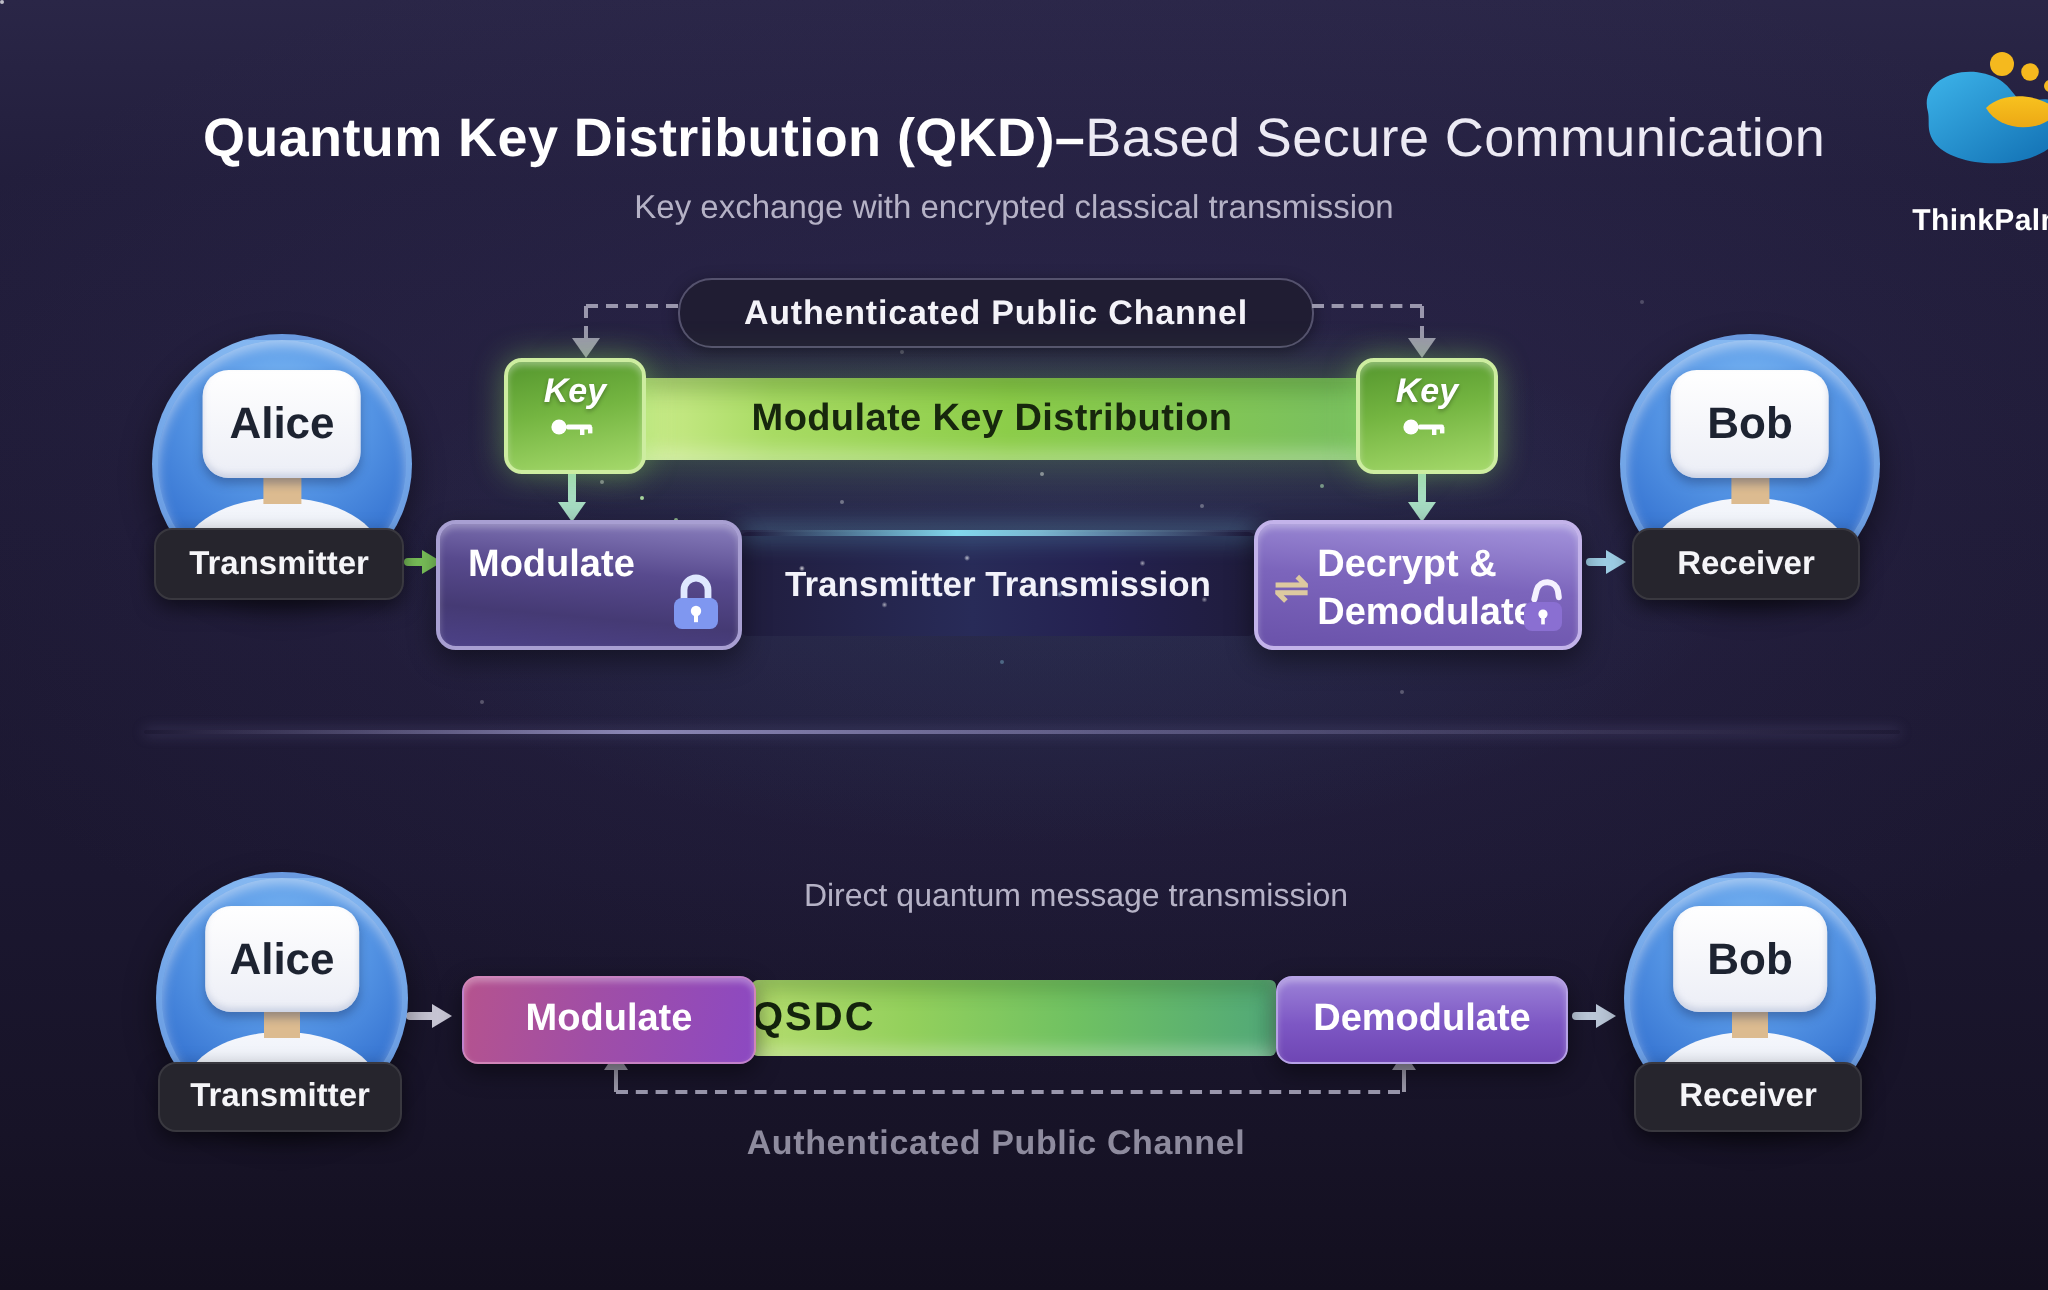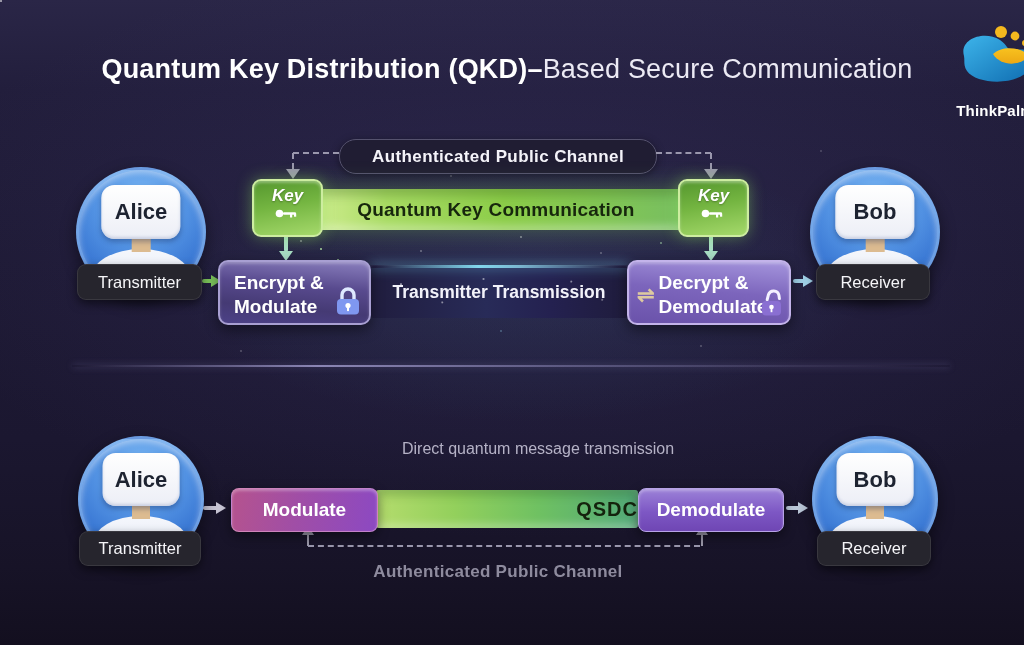--- a/index.html
+++ b/index.html
@@ -58,21 +58,21 @@
     background:radial-gradient(circle at 50% 25%,#7db9f4 0%,#5494e4 40%,#3a78d4 70%,#2b5fc0 100%);
     border:3px solid rgba(195,225,255,.38);box-shadow:0 6px 16px rgba(0,0,0,.45), inset 0 3px 6px rgba(255,255,255,.45);}
   .monitor{position:absolute;left:50%;transform:translateX(-50%);top:12%;width:64%;height:44%;
     background:linear-gradient(180deg,#ffffff 0%,#eceef6 100%);border-radius:13px;
     box-shadow:0 3px 5px rgba(20,40,90,.35), inset 0 -2px 3px rgba(180,190,215,.6);
     display:flex;align-items:center;justify-content:center;color:#1d2331;font-weight:700;font-size:22px;}
   .neck{position:absolute;left:50%;transform:translateX(-50%);top:55.5%;width:15%;height:11%;background:#dcbb90;}
   .shoulders{position:absolute;left:50%;transform:translateX(-50%);top:64%;width:80%;height:46%;
     background:linear-gradient(180deg,#f5f7fc 0%,#dde3f1 100%);border-radius:50% 50% 0 0;}
   .role-badge{position:absolute;z-index:6;border-radius:9px;background:#26252d;border:1px solid rgba(255,255,255,.09);
-    box-shadow:0 4px 10px rgba(0,0,0,.5);color:#f5f5f8;font-size:16.5px;font-weight:400;text-align:center;}
+    box-shadow:0 4px 10px rgba(0,0,0,.5);color:#f5f5f8;font-size:16.5px;font-weight:700;text-align:center;}
   
   .encrypt{position:absolute;left:218px;top:260px;width:153px;height:65px;z-index:3;border-radius:10px;
     background:linear-gradient(185deg,#8a7fbe 0%,#584a8e 40%,#453a74 72%,#4c4187 100%);
     border:2px solid #a89fd2;box-shadow:0 5px 14px rgba(0,0,0,.45), inset 0 2px 3px rgba(255,255,255,.25);
     color:#fff;font-size:19px;font-weight:700;line-height:1.25;padding:9px 0 0 14px;box-sizing:border-box;}
   .decrypt{position:absolute;left:627px;top:260px;width:164px;height:65px;z-index:3;border-radius:10px;
     background:linear-gradient(185deg,#a595dd 0%,#7c65bc 48%,#6a52aa 100%);
     border:2px solid #c3b3ea;box-shadow:0 5px 14px rgba(0,0,0,.45), inset 0 2px 3px rgba(255,255,255,.3);
     color:#fff;font-size:19px;font-weight:700;line-height:1.25;padding:9px 0 0 6px;box-sizing:border-box;
     display:flex;align-items:flex-start;}
@@ -99,36 +99,37 @@
   
   .s2-title{position:absolute;top:402px;left:0;width:996px;text-align:center;color:#fff;font-size:24px;font-weight:700;letter-spacing:.2px;}
   .s2-sub{position:absolute;top:440px;left:0;width:996px;text-align:center;color:#b5b2c6;font-size:16px;margin-left:40px;}
   .modulate{position:absolute;left:231px;top:488px;width:145px;height:42px;z-index:3;border-radius:8px;
     background:linear-gradient(100deg,#b5538e 0%,#a04ea6 45%,#8c49c2 100%);
     border:1.5px solid rgba(235,175,215,.55);box-shadow:0 4px 12px rgba(0,0,0,.45), inset 0 2px 3px rgba(255,255,255,.3);
     color:#fff;font-size:19px;font-weight:700;text-align:center;line-height:42px;}
   .qsdcbar{position:absolute;left:376px;top:490px;width:262px;height:38px;z-index:1;border-radius:3px;
     background:linear-gradient(90deg,#b4dc6d 0%,#93d05c 30%,#6fc162 62%,#51a878 100%);
     box-shadow:inset 0 6px 9px rgba(40,85,25,.25), inset 0 -4px 8px rgba(255,255,255,.3);
-    color:#14230d;font-size:20px;font-weight:800;text-align:right;line-height:38px;letter-spacing:1px;}
+    color:#14230d;font-size:20px;font-weight:800;text-align:left;line-height:38px;letter-spacing:1px;}
   .demodulate{position:absolute;left:638px;top:488px;width:144px;height:42px;z-index:3;border-radius:8px;
     background:linear-gradient(180deg,#9c82d8 0%,#7d57c4 55%,#6f46b4 100%);
     border:1.5px solid #b6a2e6;box-shadow:0 4px 12px rgba(0,0,0,.45), inset 0 2px 3px rgba(255,255,255,.3);
     color:#fff;font-size:19px;font-weight:700;text-align:center;line-height:42px;}
   .channel2-label{position:absolute;top:562px;left:0;width:996px;text-align:center;color:#8e8b9e;font-size:17px;font-weight:700;letter-spacing:.3px;}
 </style>
 </head>
 <body>
 
 <div id="canvas">
   <div class="stars"></div>
 
   <div class="title">
     <span class="strong">Quantum Key Distribution (QKD)–</span><span class="light">Based Secure Communication</span>
   </div>
+  <div class="subtitle">Key exchange with encrypted classical transmission</div>
 
   <div class="logo">
     <svg width="92" height="62" viewBox="0 0 92 62">
       <defs>
         <linearGradient id="lgBlue" x1="0" y1="0" x2="1" y2="1">
           <stop offset="0" stop-color="#3db4ea"></stop>
             <stop offset="1" stop-color="#0f6cb0"></stop>
         </linearGradient>
         <linearGradient id="lgYel" x1="0" y1="0" x2="0" y2="1">
           <stop offset="0" stop-color="#f8c21f"></stop>
@@ -146,21 +147,21 @@
 
   <div class="pill">Authenticated Public Channel</div>
 
   <div class="dash-h" style="left:293px;top:152px;width:46px;"></div>
   <div class="dash-v" style="left:292px;top:153px;height:16px;"></div>
   <div class="head-down" style="left:286px;top:169px;"></div>
   <div class="dash-h" style="left:656px;top:152px;width:55px;"></div>
   <div class="dash-v" style="left:710px;top:153px;height:16px;"></div>
   <div class="head-down" style="left:704px;top:169px;"></div>
 
-  <div class="qkdbar">Quantum Key Communication</div>
+  <div class="qkdbar">Modulate Key Distribution</div>
   <div class="keybox" style="left:252px;">
     <div class="klabel">Key</div>
     <svg width="28" height="11" viewBox="0 0 28 11">
       <circle cx="5.5" cy="5.5" r="3.8" fill="#fff"></circle>
         <rect x="9" y="4.3" width="13" height="2.4" rx="1" fill="#fff"></rect>
       <rect x="16" y="5.5" width="2.2" height="4" fill="#fff"></rect>
         <rect x="20" y="5.5" width="2.2" height="3.2" fill="#fff"></rect>
     </svg>
   </div>
   <div class="keybox" style="left:678px;">
@@ -182,21 +183,20 @@
     <div class="shoulders"></div>
     <div class="neck"></div>
     <div class="monitor">Alice</div>
   </div>
   <div class="role-badge" style="left:77px;top:264px;width:123px;height:34px;line-height:34px;">Transmitter</div>
 
   <div class="line-h" style="left:202px;top:279px;width:11px;background:#7fc95e;"></div>
   <div class="head-right" style="left:211px;top:275px;"></div>
 
   <div class="encrypt">
-    <div>Encrypt &amp;</div>
     <div>Modulate</div>
     <svg class="lock" style="right:8px;bottom:7px;" width="26" height="30" viewBox="0 0 26 30">
       <path d="M7 14 V9 a6 6 0 0 1 12 0 v5" fill="none" stroke="#dfe8ff" stroke-width="3.4" stroke-linecap="round"></path>
       <rect x="2" y="13" width="22" height="15.5" rx="4" fill="#7f97f0"></rect>
       <circle cx="13" cy="19.5" r="2.6" fill="#fff"></circle>
         <rect x="12" y="20.5" width="2" height="4.6" fill="#fff"></rect>
     </svg>
   </div>
 
   <div class="cipher">Transmitter Transmission</div>

